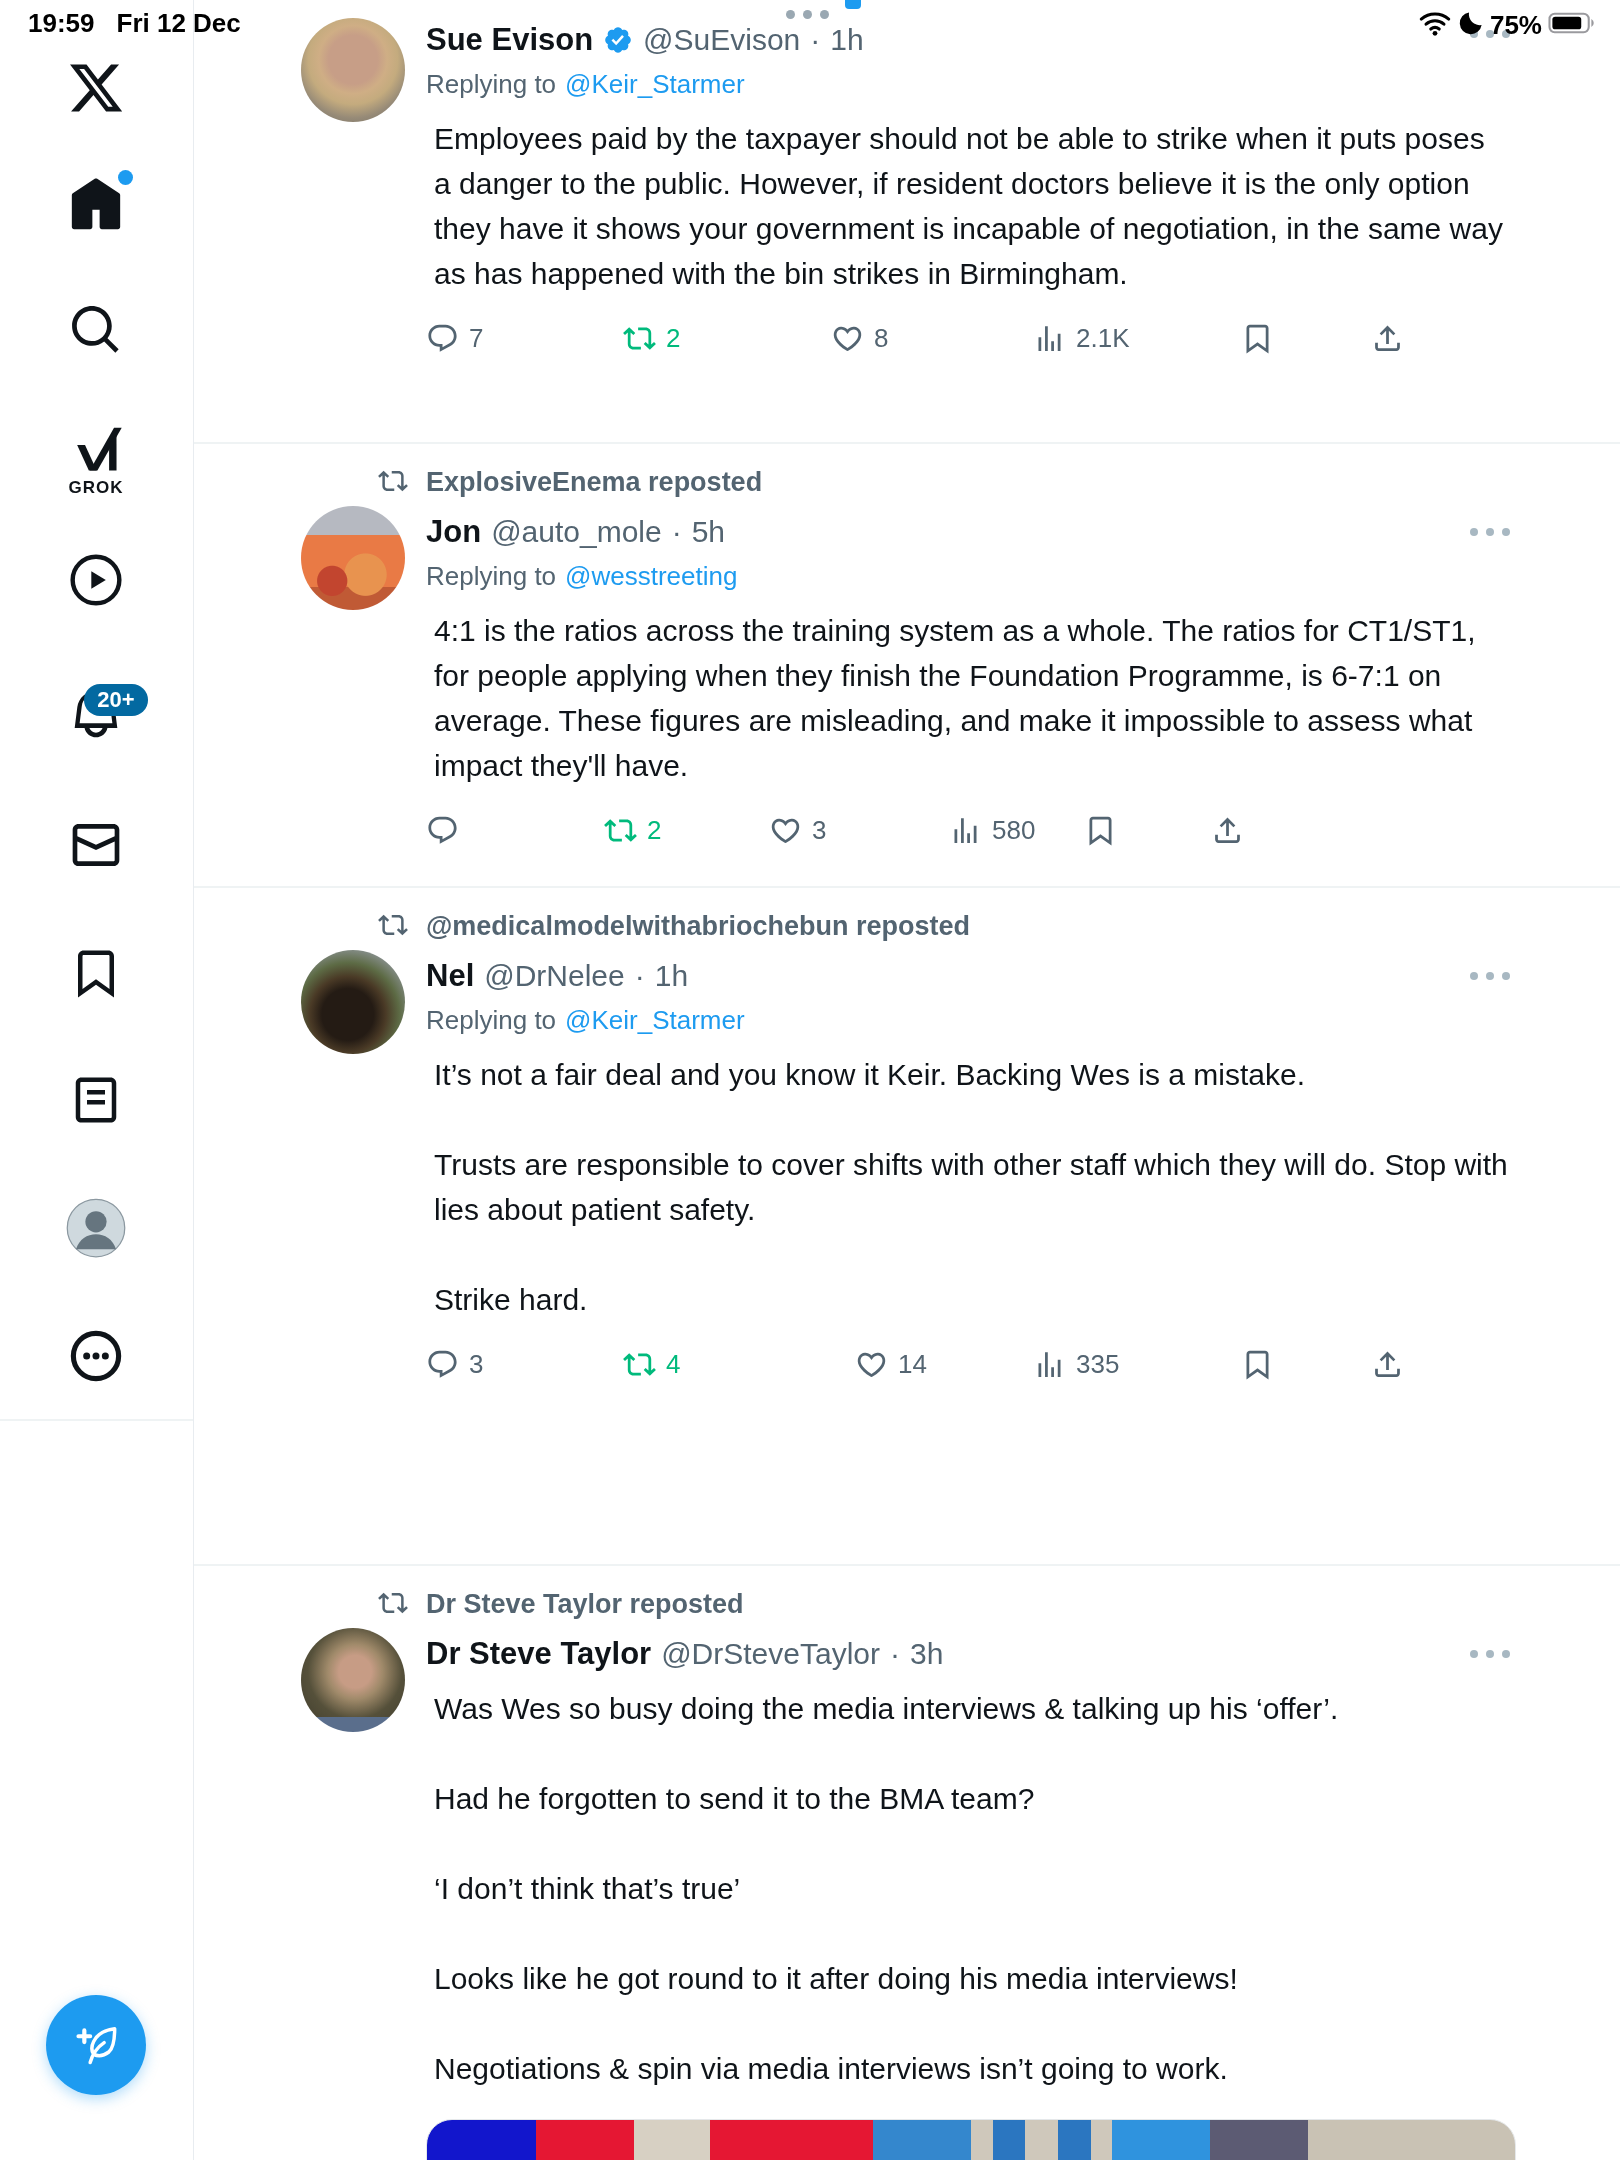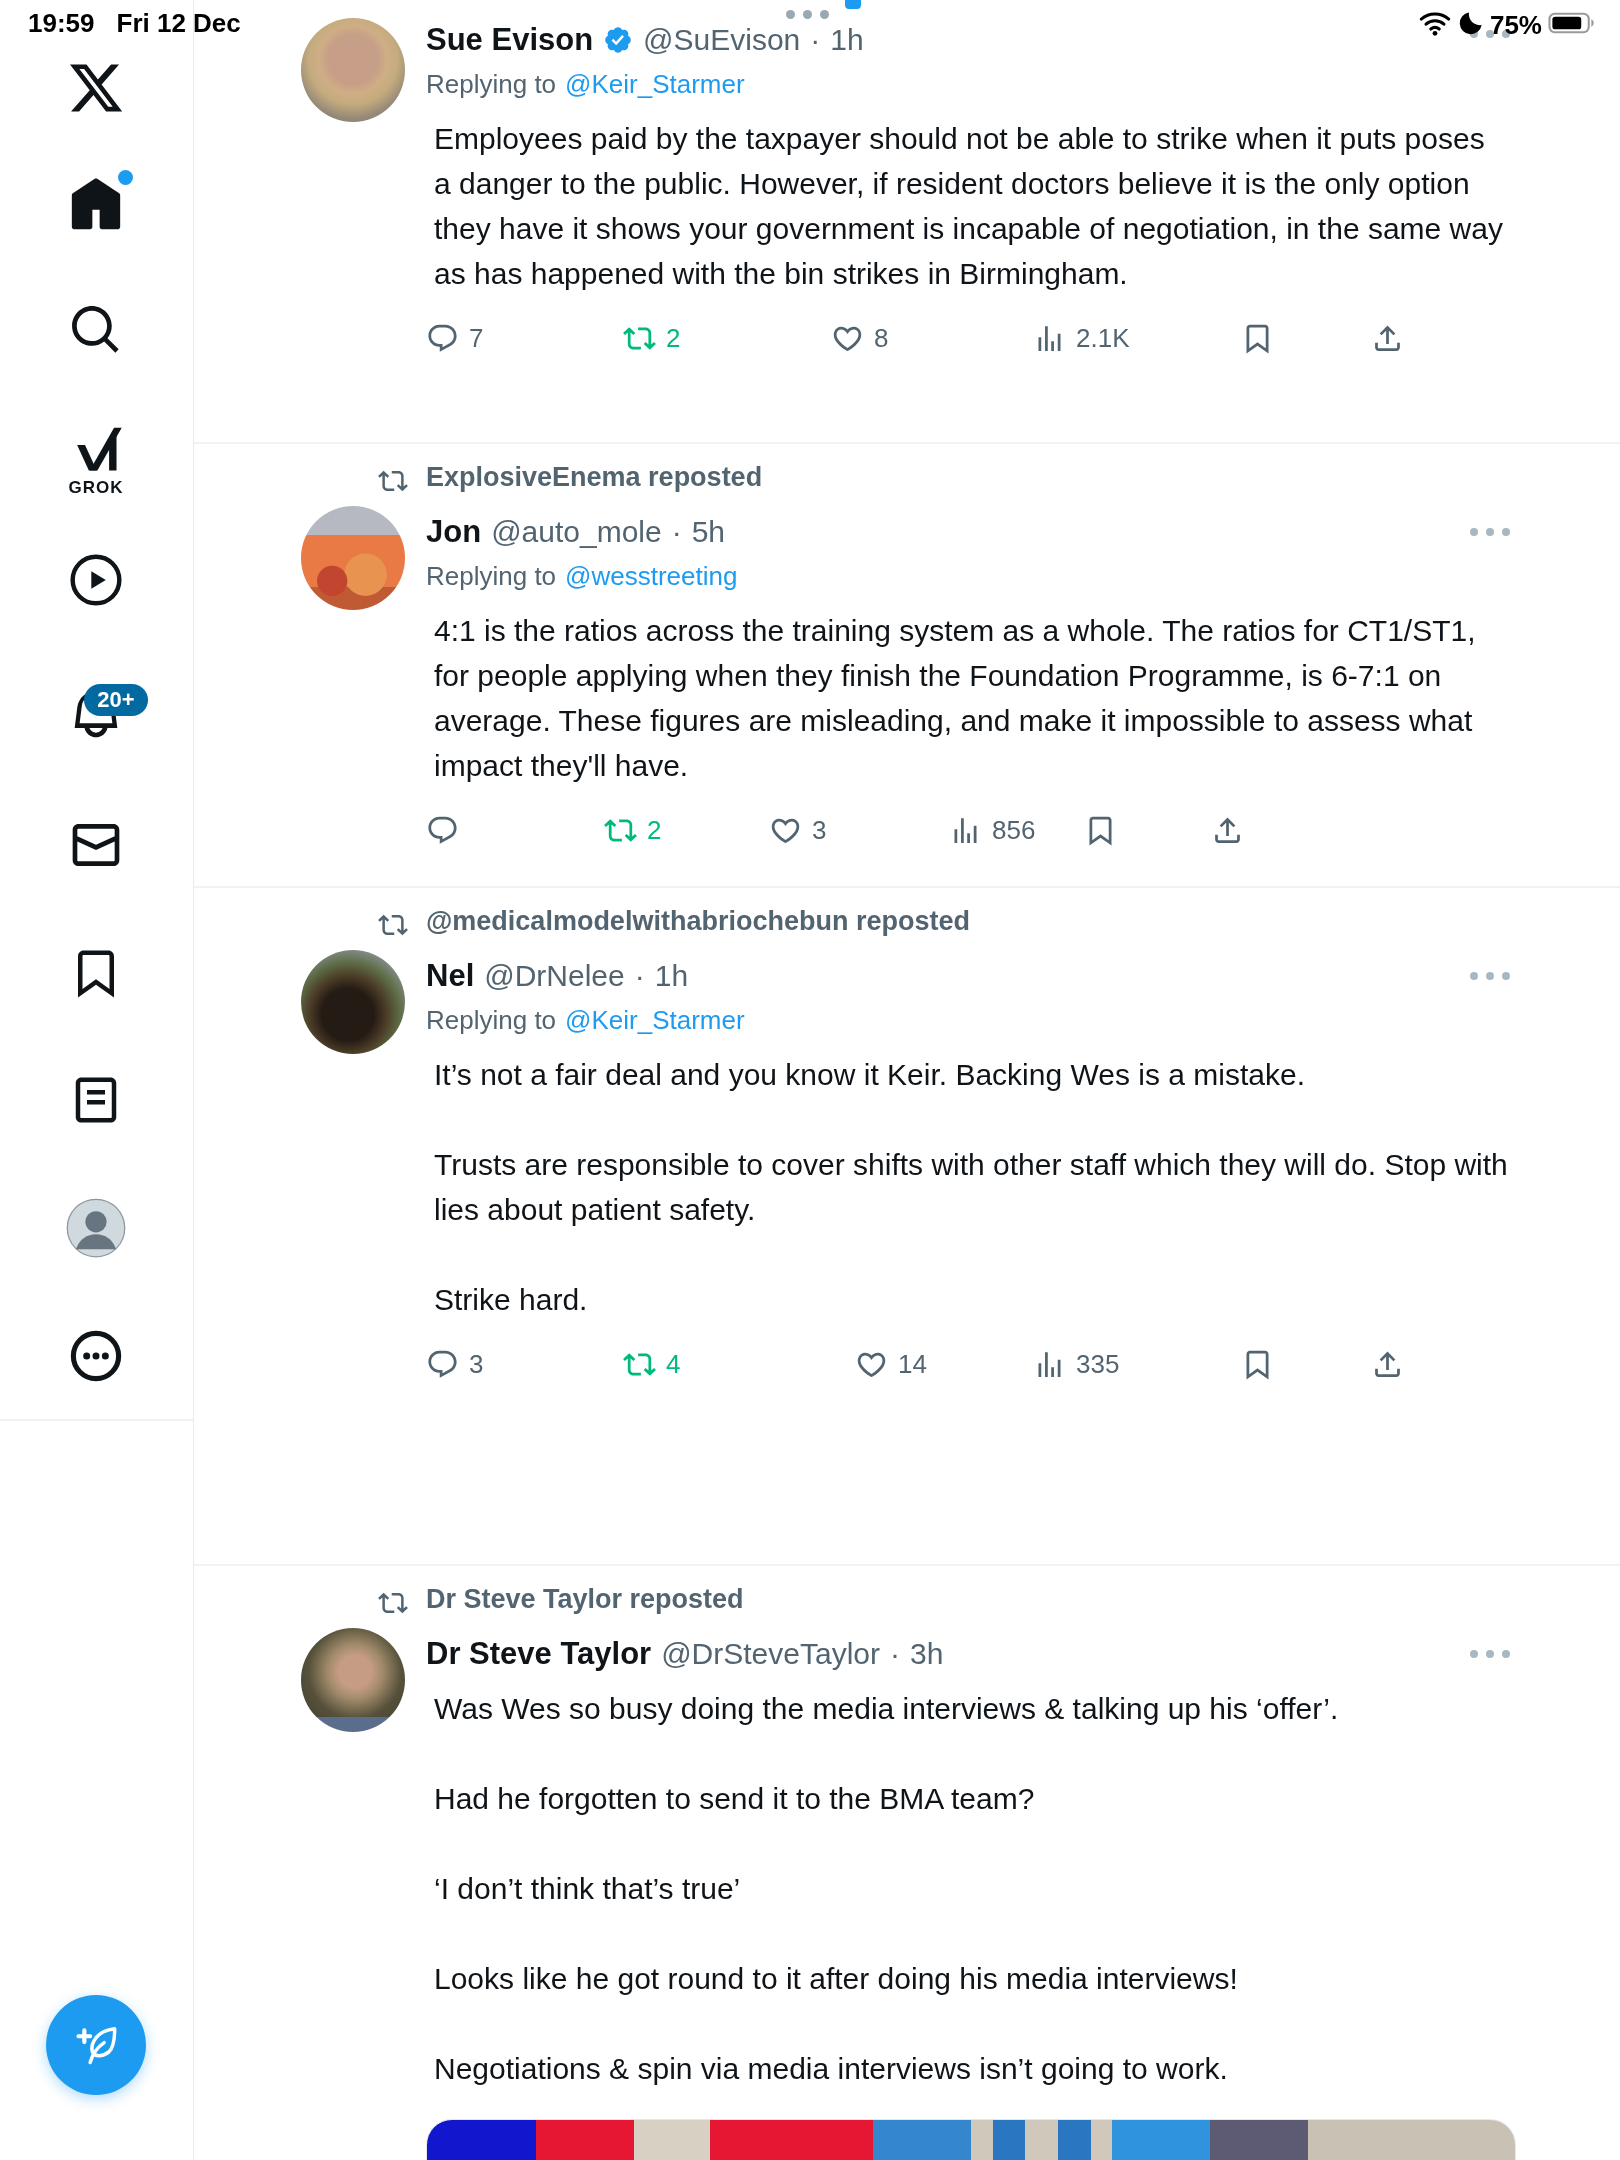--- a/index.html
+++ b/index.html
@@ -35,21 +35,21 @@
   .avatar{position:absolute;left:107px;width:104px;height:104px;border-radius:50%;overflow:hidden;background:#ccc}
   .av1{background:radial-gradient(circle at 50% 40%,#c79e87 0 30%,#cfae85 42%,#c4ab7e 55%,#968a77 72%,#6f6a60 100%)}
   .av2{background:
        radial-gradient(circle at 30% 72%,#c2452f 0 14%,transparent 15%),
        radial-gradient(circle at 62% 66%,#e8934f 0 22%,transparent 23%),
        linear-gradient(180deg,#b6b9c1 0 28%,#e97a45 28% 78%,#c05a35 78% 100%)}
   .av3{background:radial-gradient(circle at 45% 62%,#241b14 0 30%,#4a3a26 44%,#5d6b45 60%,#8d9496 80%,#9aa0a4 100%)}
   .av4{background:
        linear-gradient(0deg,#5a6e8c 0 14%,transparent 14%),
        radial-gradient(circle at 52% 42%,#c79c85 0 20%,#a08a6a 34%,#55503a 58%,#3c392b 100%)}
-  .repost-row{position:relative;height:40px;margin-top:0;display:flex;}
+  .repost-row{position:relative;height:40px;margin-top:0;display:flex;align-items:center}
   .repost-row .rp-ic{position:absolute;left:-48px;top:4px}
   .repost-row span{font-size:27px;font-weight:700;color:#536471}
   .name-row{display:flex;align-items:center;gap:10px;height:44px;margin-top:8px}
   .name{font-size:31px;font-weight:700;color:#0f1419;white-space:nowrap}
   .handle{font-size:30px;color:#536471;white-space:nowrap}
   .t1 .name-row{margin-top:0}
   .replying{display:flex;gap:9px;align-items:center;height:44px;font-size:26px;color:#536471}
   .mention{color:#1d9bf0}
   .tweet-text{font-size:30px;line-height:45px;color:#0f1419;margin-top:10px;max-width:1090px}
   .tweet-text p{margin:0 8px 45px}
@@ -295,21 +295,21 @@
       <span class="stat" style="left:343px">
         <svg viewBox="0 0 24 24">
             <path d="M16.697 5.5c-1.222-.06-2.679.51-3.89 2.16l-.805 1.09-.806-1.09C9.984 6.01 8.526 5.44 7.304 5.5c-1.243.07-2.349.78-2.91 1.91-.552 1.12-.633 2.78.479 4.82 1.074 1.97 3.257 4.27 7.129 6.61 3.87-2.34 6.052-4.64 7.126-6.61 1.111-2.04 1.03-3.7.477-4.82-.561-1.13-1.666-1.84-2.908-1.91zm4.187 7.69c-1.351 2.48-4.001 5.12-8.379 7.67l-.503.3-.504-.3c-4.379-2.55-7.029-5.19-8.382-7.67-1.36-2.5-1.41-4.86-.514-6.67.887-1.79 2.647-2.91 4.601-3.01 1.651-.09 3.368.56 4.798 2.01 1.429-1.45 3.146-2.1 4.796-2.01 1.954.1 3.714 1.22 4.601 3.01.896 1.81.846 4.17-.514 6.67z"></path>
           </svg>
         <span class="cnt">3</span>
       </span>
       <span class="stat" style="left:523px">
         <svg viewBox="0 0 24 24">
             <path d="M8.75 21V3h2v18h-2zM18 21V8.5h2V21h-2zM4 21l.004-10h2L6 21H4zm9.248 0v-7h2v7h-2z"></path>
           </svg>
-        <span class="cnt">856</span>
+        <span class="cnt">580</span>
       </span>
       <span class="stat" style="left:658px">
         <svg viewBox="0 0 24 24">
             <path d="M4 4.5C4 3.12 5.119 2 6.5 2h11C18.881 2 20 3.12 20 4.5v18.44l-8-5.71-8 5.71V4.5zM6.5 4c-.276 0-.5.22-.5.5v14.56l6-4.29 6 4.29V4.5c0-.28-.224-.5-.5-.5h-11z"></path>
           </svg>
       </span>
       <span class="stat" style="left:785px">
         <svg viewBox="0 0 24 24">
             <path d="M12 2.59l5.7 5.7-1.41 1.42L13 6.41V16h-2V6.41l-3.3 3.3-1.41-1.42L12 2.59zM21 15l-.02 3.51c0 1.38-1.12 2.49-2.5 2.49H5.5C4.11 21 3 19.88 3 18.5V15h2v3.5c0 .28.22.5.5.5h12.98c.28 0 .5-.22.5-.5L19 15h2z"></path>
           </svg>

